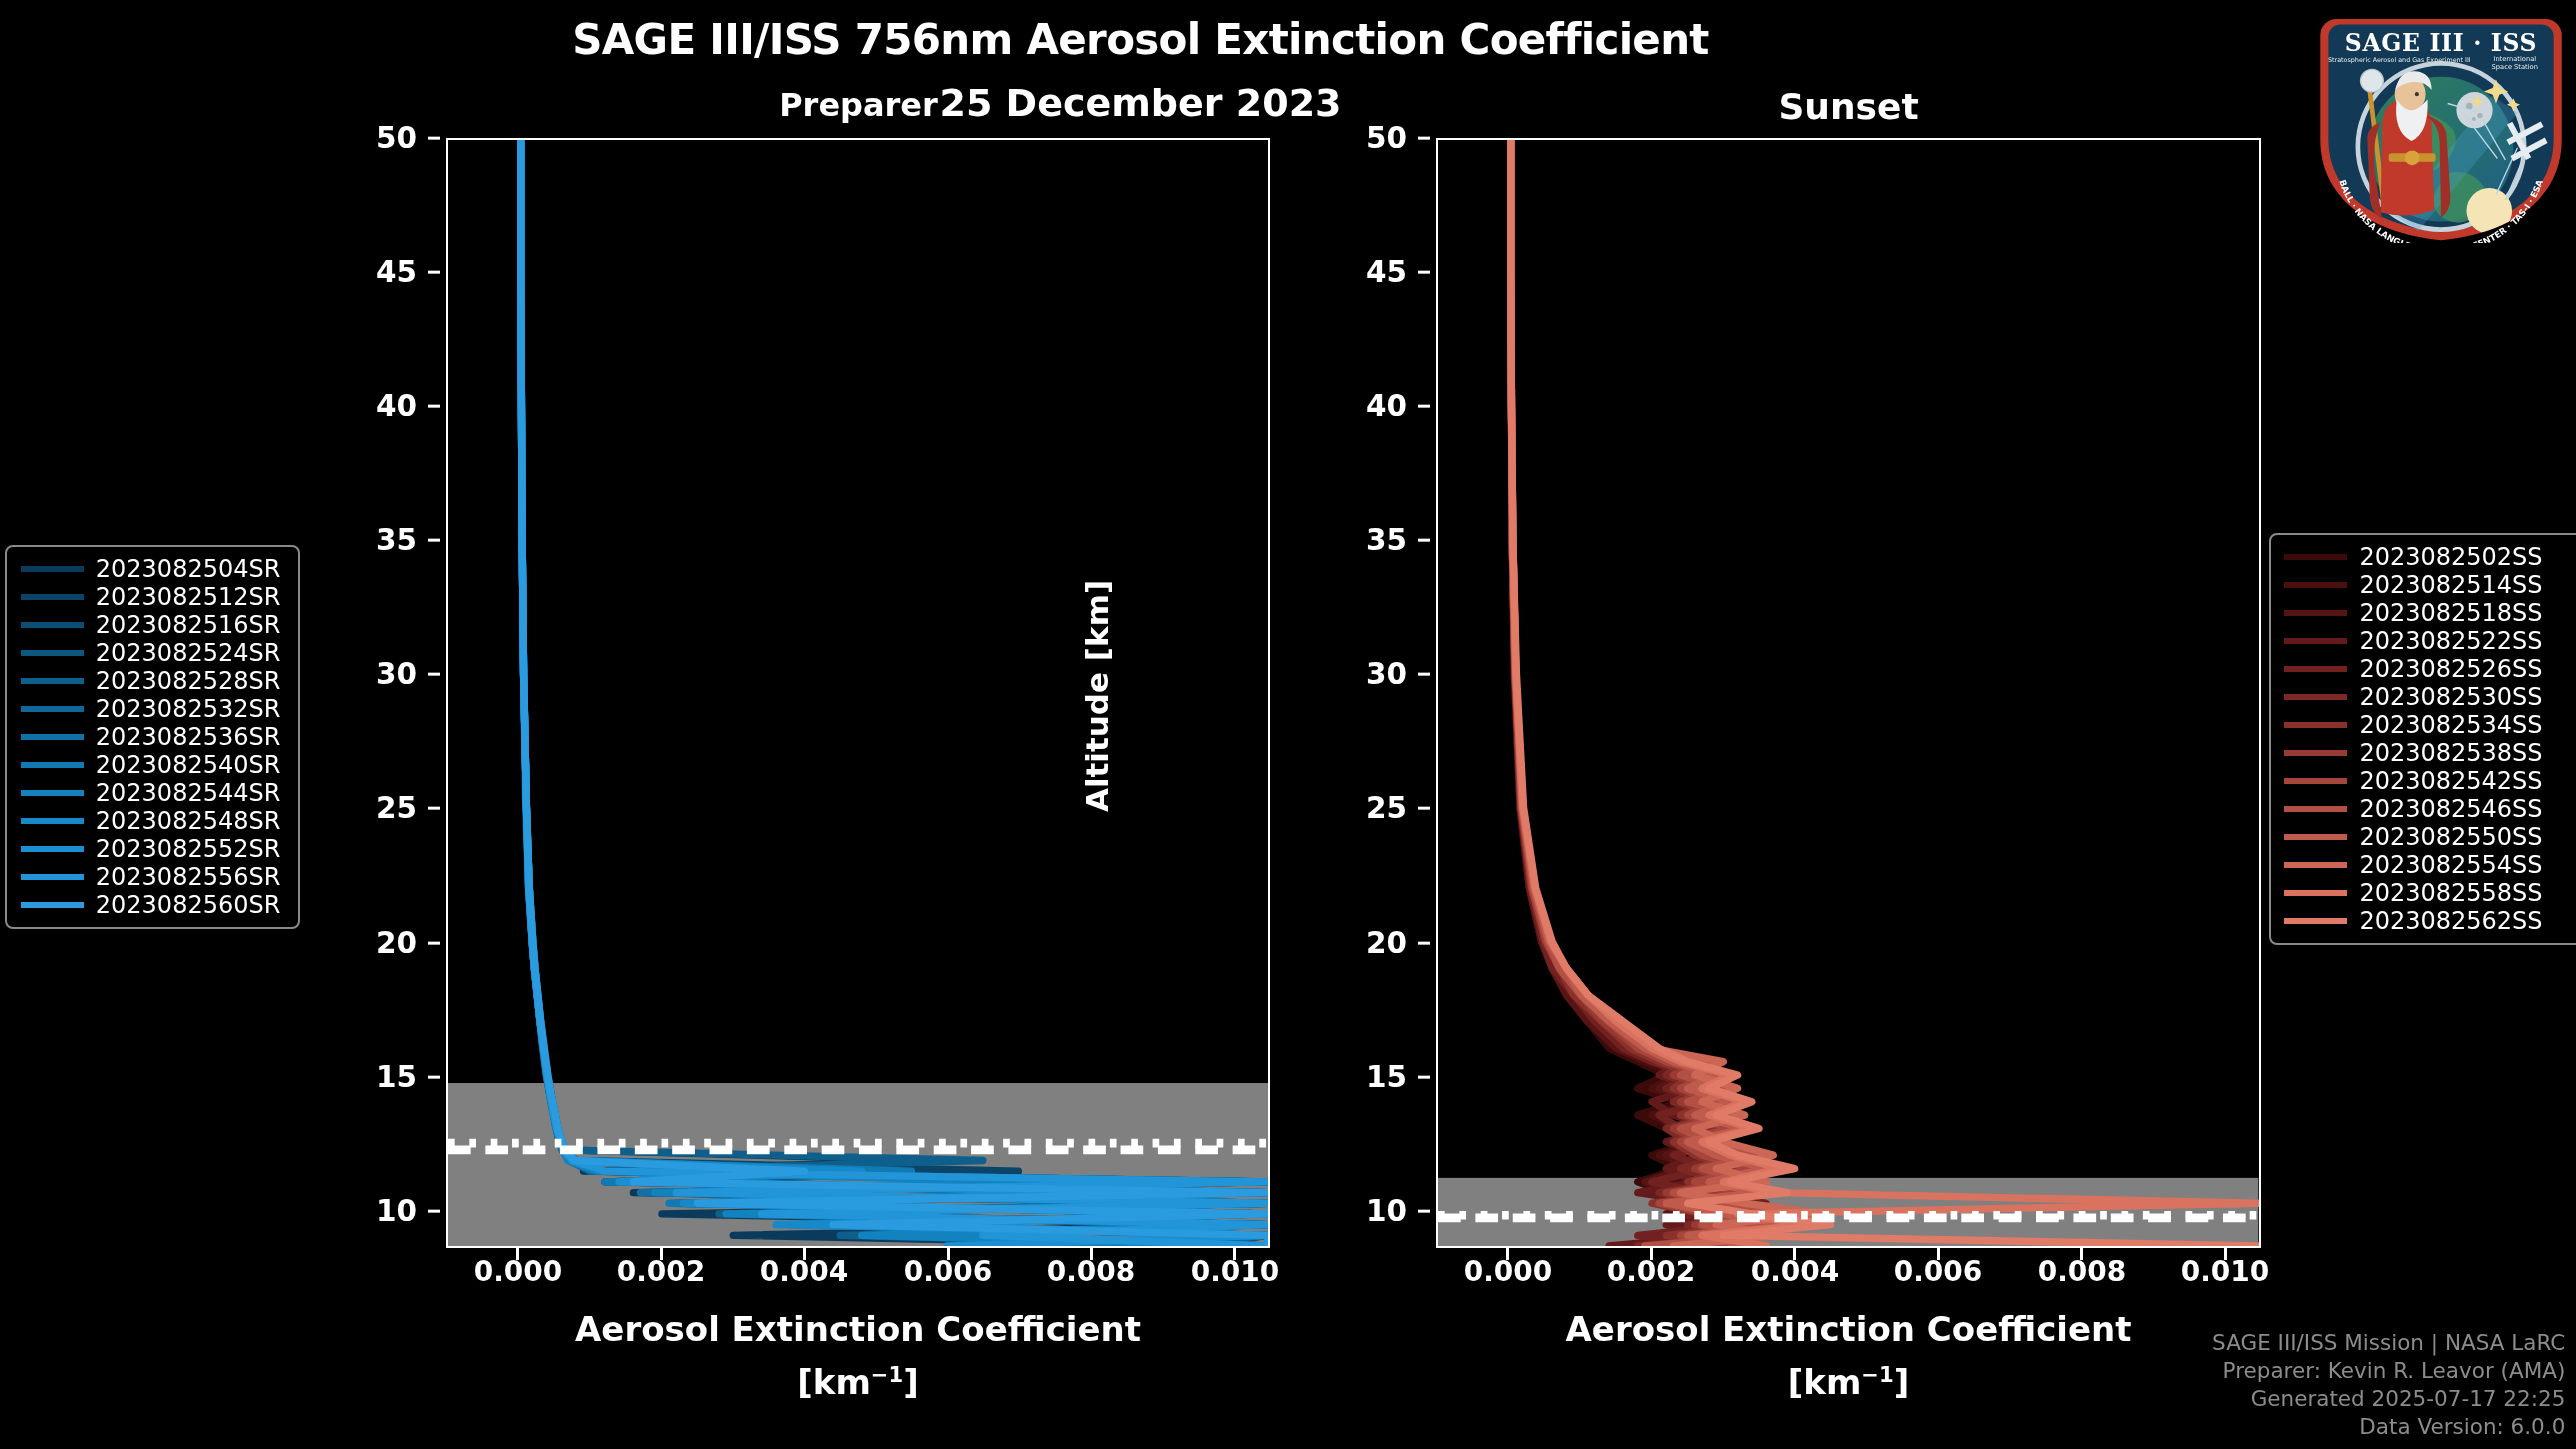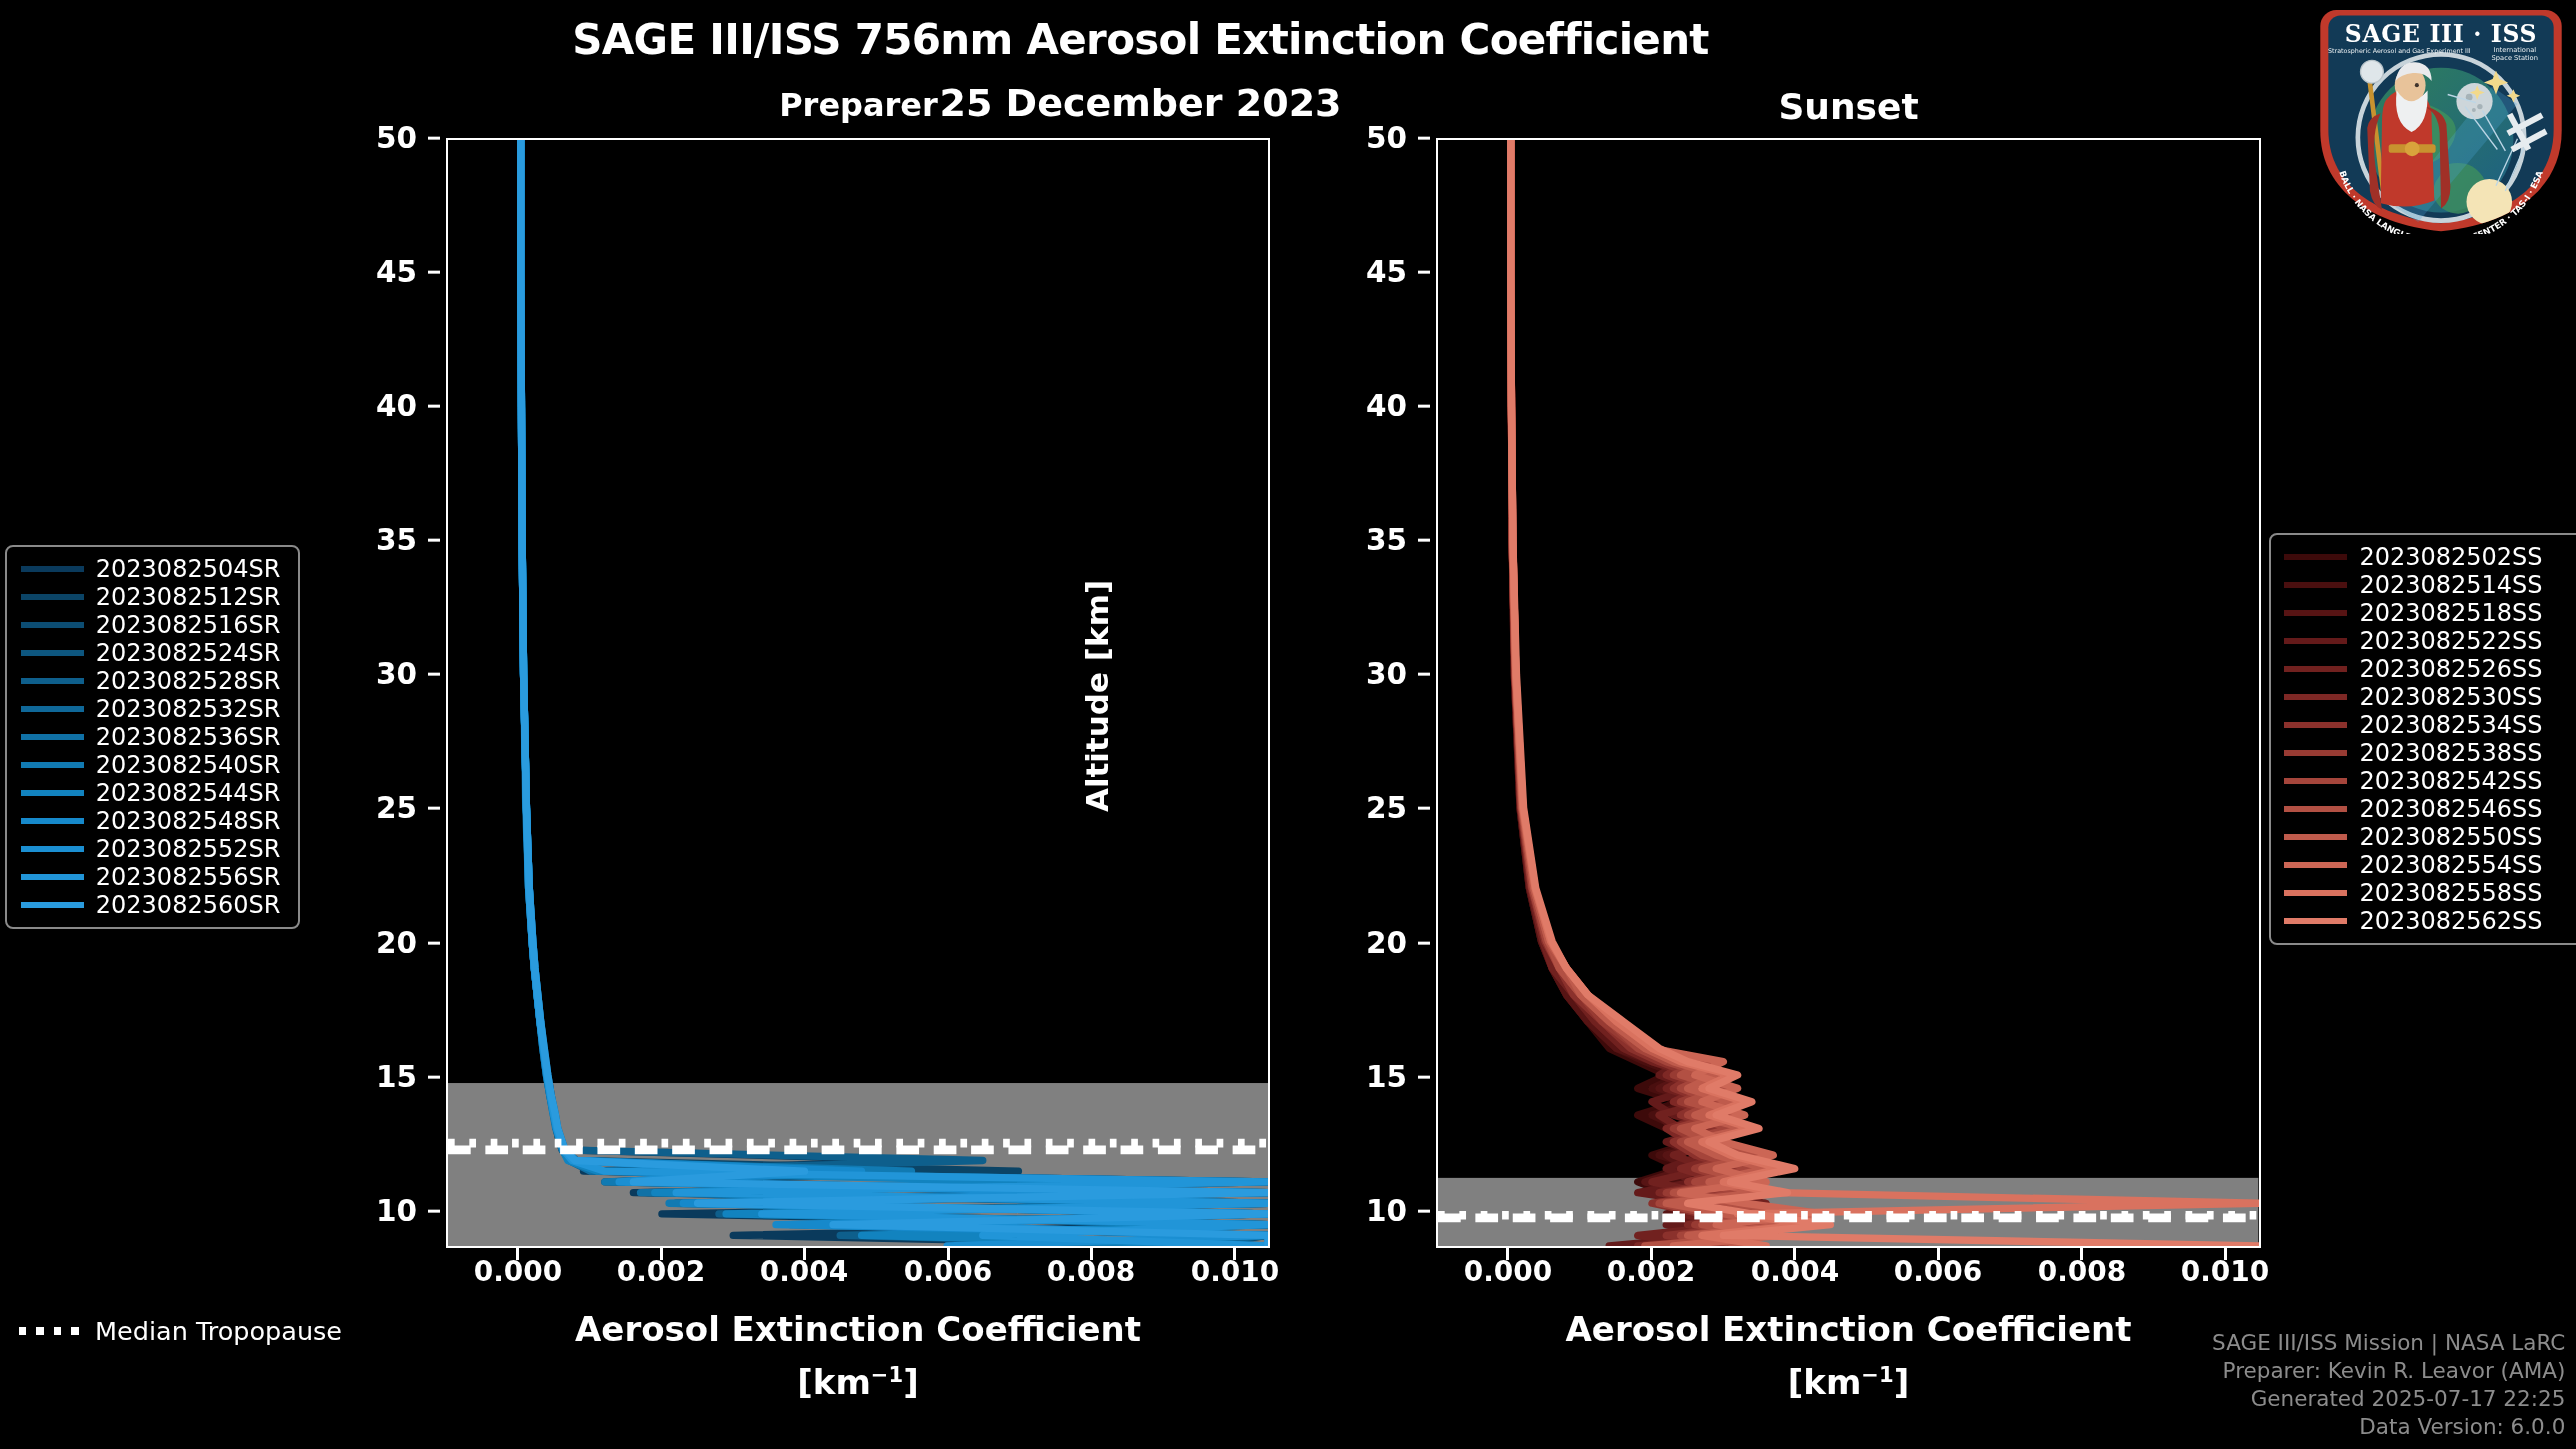--- a/index.html
+++ b/index.html
@@ -172,21 +172,21 @@
   #credits {
     position: absolute;
     right: 10.7px; bottom: 8px;
     text-align: right;
     color: #8c8c8c;
     font-size: 21.5px;
     line-height: 28px;
   }
 
   
-  #logo { left: 2316px; top: 6px; width: 250px; height: 228px; text-align: right; }
+  #logo { left: 2316px; top: 15px; width: 250px; height: 228px; text-align: right; }
 </style>
 </head>
 <body>
 
 <div class="abs" id="main-title">SAGE III/ISS 756nm Aerosol Extinction Coefficient</div>
 <div class="abs" id="date-subtitle">25 December 2023</div>
 <div class="abs" id="sunrise-label">Preparer</div>
 <div class="abs" id="sunset-label">Sunset</div>
 
 <div class="abs" id="logo">
@@ -503,24 +503,20 @@
       <div class="legend-swatch" style="background: rgb(217, 114, 95);"></div>
       <div class="legend-text">2023082558SS</div>
     </div>
     <div class="legend-row">
       <div class="legend-swatch" style="background: rgb(224, 123, 104);"></div>
       <div class="legend-text">2023082562SS</div>
     </div>
   </div>
 
 <div id="legend-tropopause">
-  <div class="legend-row">
-    <div class="dot-swatch"></div>
-    <div class="legend-text">Median Tropopause</div>
-  </div>
 </div>
 
 <div id="credits">
   <div>SAGE III/ISS Mission | NASA LaRC</div>
   <div>Preparer: Kevin R. Leavor (AMA)</div>
   <div>Generated 2025-07-17 22:25</div>
   <div>Data Version: 6.0.0</div>
 </div>
 
 

